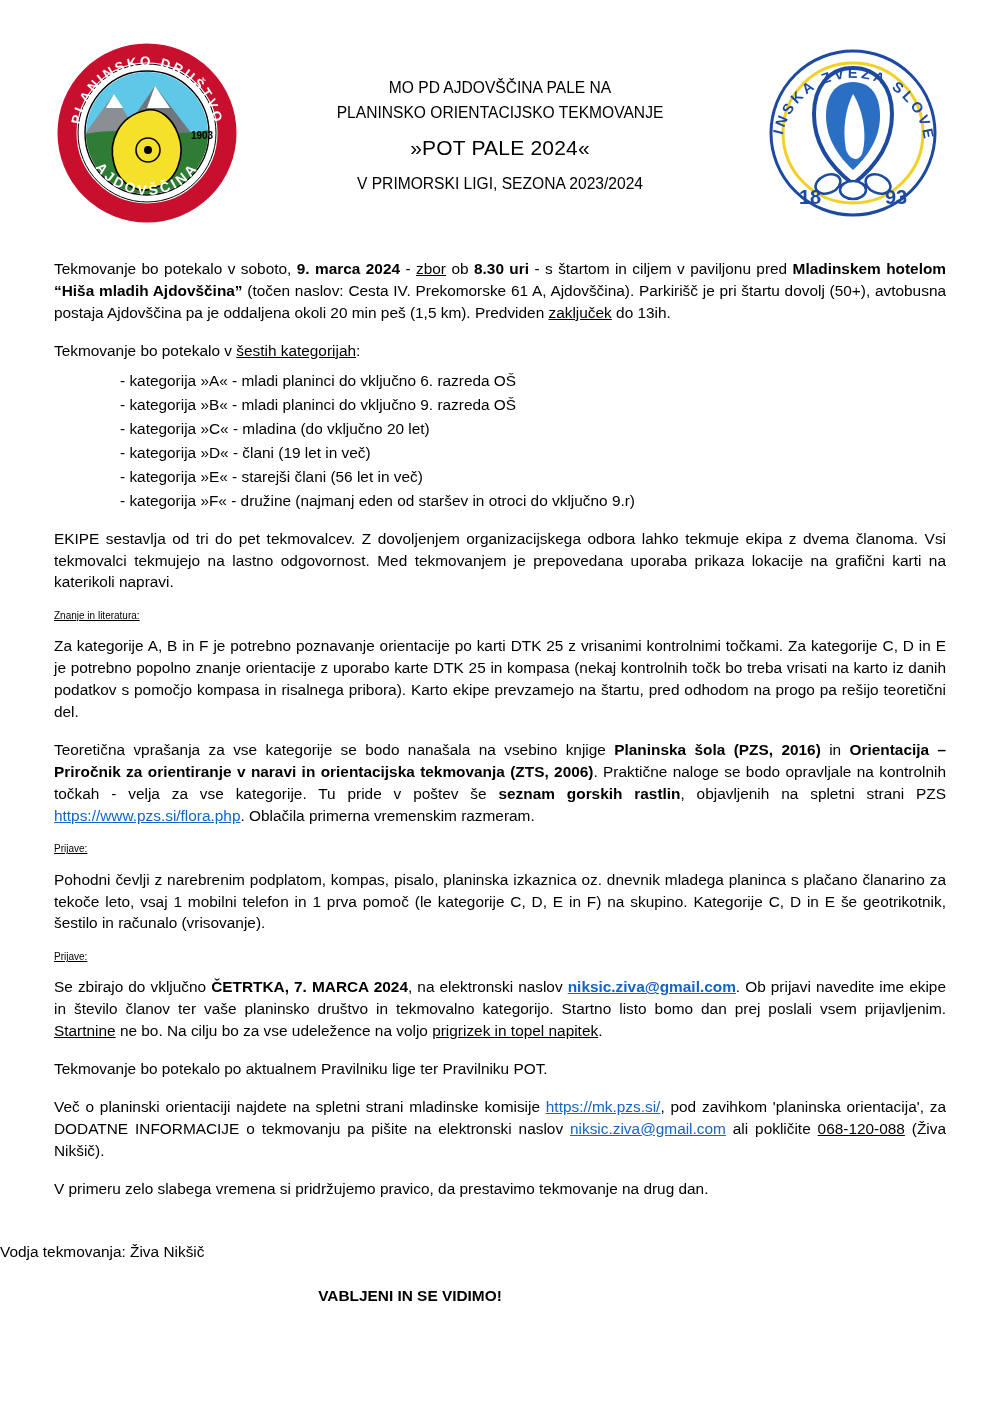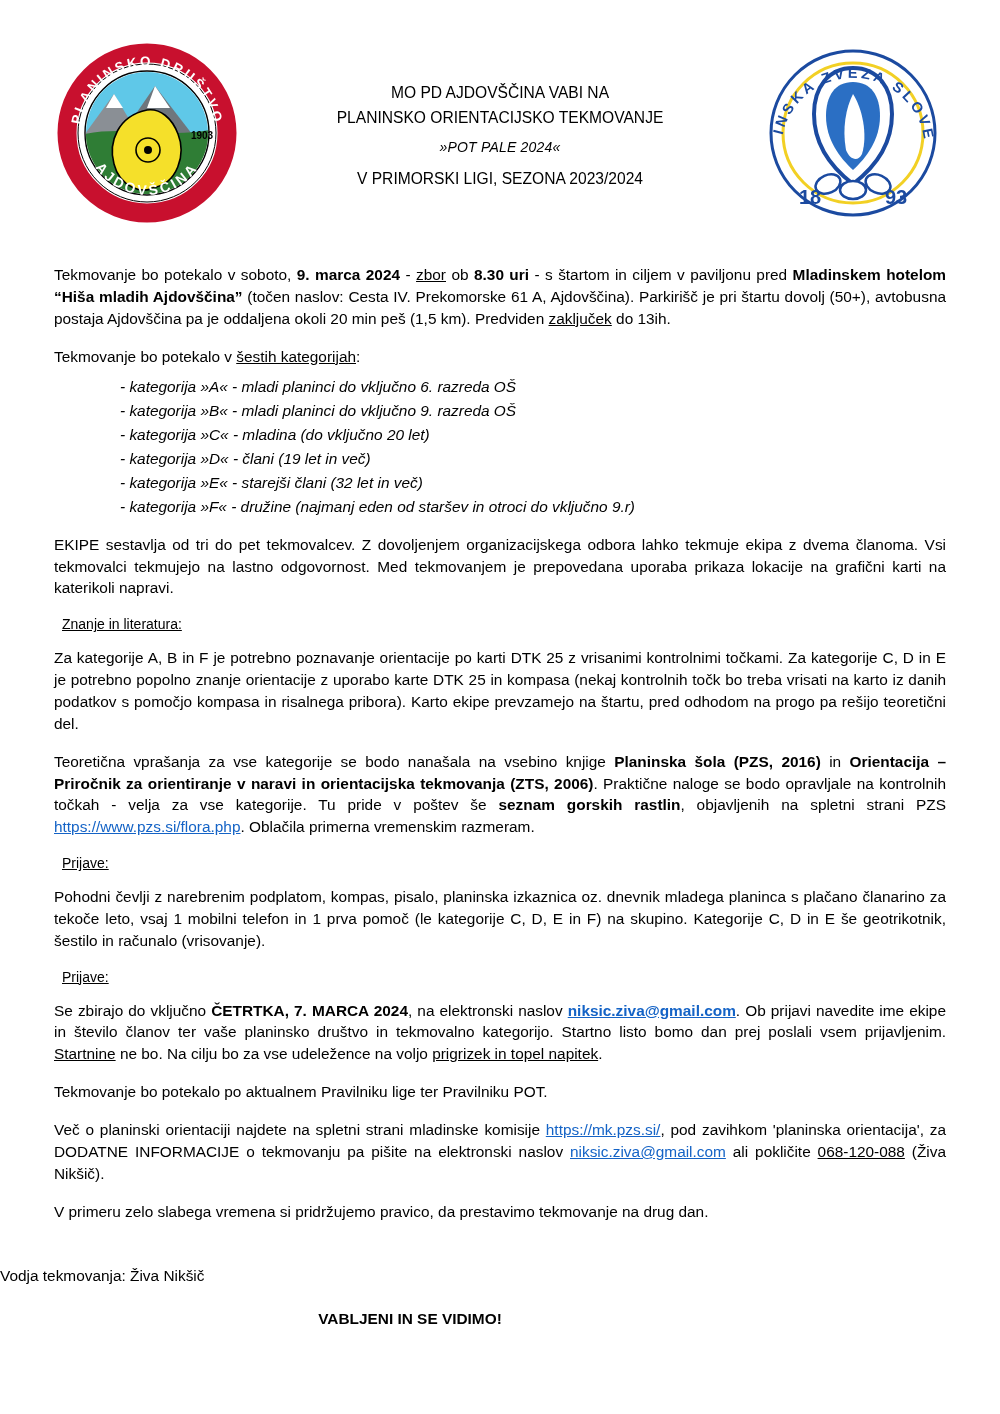--- a/index.html
+++ b/index.html
@@ -38,52 +38,50 @@
   .header-text {
     flex: 1 1 auto;
     text-align: center;
     padding: 0 10px;
   }
   .header-text div {
     margin: 3px 0;
     font-size: 15.6px;
   }
   .header-text .h-title {
-    font-size: 14px;
+    font-size: 21px;
     margin: 9px 0 10px 0;
     letter-spacing: .2px;
-    font-style: italic;
   }
 
   
   .content {
     padding: 0 54px;
     box-sizing: border-box;
   }
   p.para {
-    margin: 10px 0 16px 0;
+    margin: 4px 0 16px 0;
     text-align: justify;
   }
   p.para.tight { margin-bottom: 9px; }
   .u { text-decoration: underline; }
   .b { font-weight: bold; }
   .cat-list {
     margin: 0 0 16px 0;
     padding: 0;
     list-style: none;
-    font-style: italic;
   }
   .cat-list li {
     margin: 0 0 2px 0;
     padding-left: 66px;
   }
   .sec-head {
-    margin: 0 0 12px 8px;
+    margin: 0 0 12px 0;
     text-decoration: underline;
-    font-size: 14px;
+    font-size: 10px;
   }
   a.link {
     color: #1463c6;
   }
   .sig {
     text-align: left;
     padding: 26px 54px 0 0;
     margin: 0;
   }
   .closing {
@@ -132,21 +130,21 @@
           <textPath href="#arcTop" startOffset="50%" text-anchor="middle">PLANINSKO DRUŠTVO</textPath>
         </text>
         <text font-family="Liberation Sans, sans-serif" font-size="14" font-weight="bold" fill="#ffffff" letter-spacing="3">
           <textPath href="#arcBot" startOffset="50%" text-anchor="middle">AJDOVŠČINA</textPath>
         </text>
         <text x="150" y="101" font-family="Liberation Sans, sans-serif" font-size="10" font-weight="bold" fill="#000000" text-anchor="middle">1903</text>
       </svg>
     </div>
 
     <div class="header-text">
-      <div>MO PD AJDOVŠČINA VABI NA</div>
+      <div>MO PD AJDOVŠČINA PALE NA</div>
       <div>PLANINSKO ORIENTACIJSKO TEKMOVANJE</div>
       <div class="h-title">»POT PALE 2024«</div>
       <div>V PRIMORSKI LIGI, SEZONA 2023/2024</div>
     </div>
 
     <div class="logo-right">
       <svg width="190" height="190" viewBox="0 0 190 190" xmlns="http://www.w3.org/2000/svg">
         <defs>
           <path id="pzsArc" d="M 24 100 A 72 72 0 0 1 166 100"></path>
         </defs>
@@ -178,21 +176,21 @@
 
     <p class="para"><span>Tekmovanje bo potekalo v soboto, </span><span class="b">9. marca 2024</span><span> - </span><span class="u">zbor</span><span> ob </span><span class="b">8.30 uri</span><span> - s štartom in ciljem v paviljonu pred </span><span class="b">Mladinskem</span> <span class="b">hotelom “Hiša mladih Ajdovščina”</span><span> (točen naslov: Cesta IV. Prekomorske 61 A, Ajdovščina). Parkirišč je pri štartu dovolj (50+), avtobusna postaja Ajdovščina pa je oddaljena okoli 20 min peš (1,5 km). Predviden </span><span class="u">zaključek</span><span> do 13ih.</span></p>
 
     <p class="para tight"><span>Tekmovanje bo potekalo v </span><span class="u">šestih kategorijah</span><span>:</span></p>
 
     <ul class="cat-list">
       <li>- kategorija »A« - mladi planinci do vključno 6. razreda OŠ</li>
       <li>- kategorija »B« - mladi planinci do vključno 9. razreda OŠ</li>
       <li>- kategorija »C« - mladina (do vključno 20 let)</li>
       <li>- kategorija »D« - člani (19 let in več)</li>
-      <li>- kategorija »E« - starejši člani (32 let in več)</li>
+      <li>- kategorija »E« - starejši člani (56 let in več)</li>
       <li>- kategorija »F« - družine (najmanj eden od staršev in otroci do vključno 9.r)</li>
     </ul>
 
     <p class="para">EKIPE sestavlja od tri do pet tekmovalcev. Z dovoljenjem organizacijskega odbora lahko tekmuje ekipa z dvema članoma. Vsi tekmovalci tekmujejo na lastno odgovornost. Med tekmovanjem je prepovedana uporaba prikaza lokacije na grafični karti na katerikoli napravi.</p>
 
     <p class="sec-head">Znanje in literatura:</p>
     <p class="para">Za kategorije A, B in F je potrebno poznavanje orientacije po karti DTK 25 z vrisanimi kontrolnimi točkami. Za kategorije C, D in E je potrebno popolno znanje orientacije z uporabo karte DTK 25 in  kompasa (nekaj kontrolnih točk bo treba vrisati na karto iz danih podatkov s pomočjo kompasa in  risalnega pribora). Karto ekipe prevzamejo na štartu, pred odhodom na progo pa rešijo teoretični del.</p>
     <p class="para"><span>Teoretična vprašanja za vse kategorije se bodo nanašala na vsebino knjige </span><span class="b">Planinska šola (PZS, 2016)</span><span> in </span><span class="b">Orientacija –</span> <span class="b">Priročnik za orientiranje v naravi in orientacijska tekmovanja (ZTS, 2006)</span><span>. Praktične naloge se bodo opravljale na kontrolnih točkah - velja za vse kategorije. Tu pride v poštev še </span><span class="b">seznam gorskih rastlin</span><span>, objavljenih na spletni strani PZS </span><a class="link" href="#">https://www.pzs.si/flora.php</a><span>. Oblačila primerna vremenskim razmeram.</span></p>
 
     <p class="sec-head">Prijave:</p>

